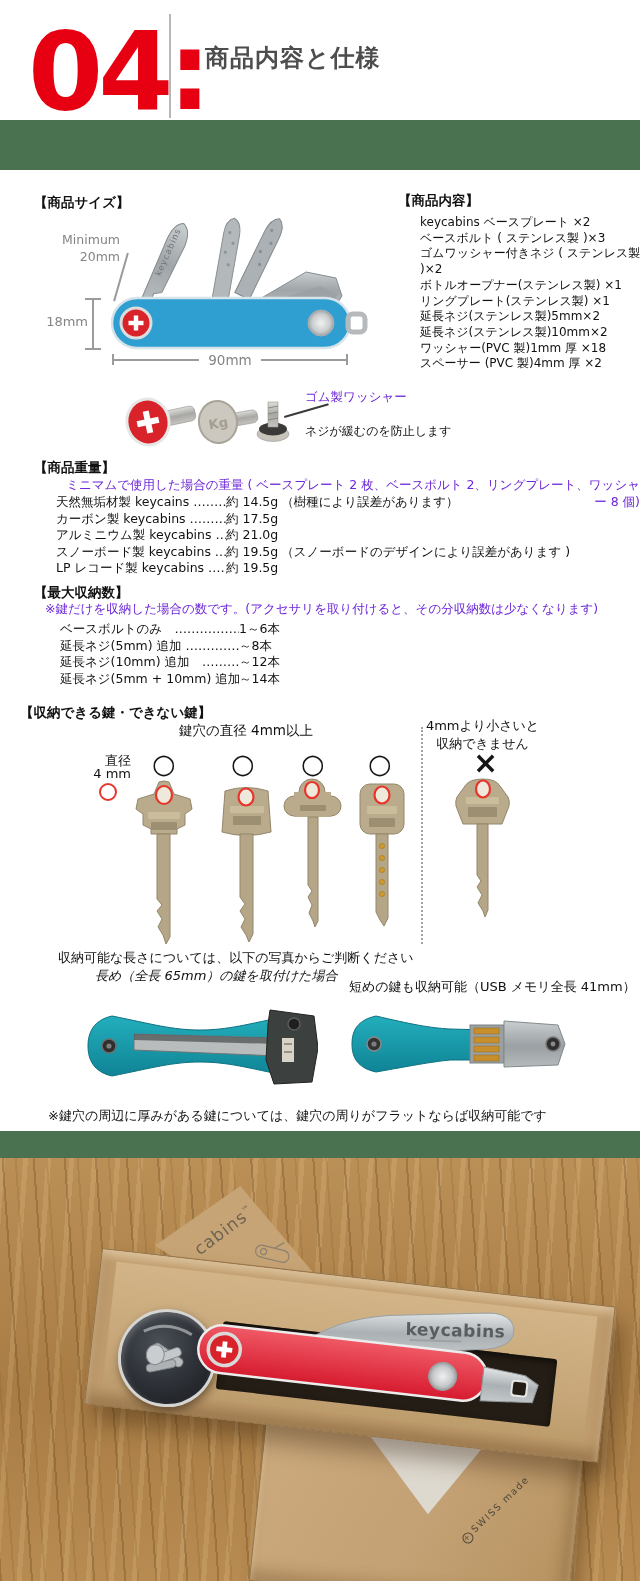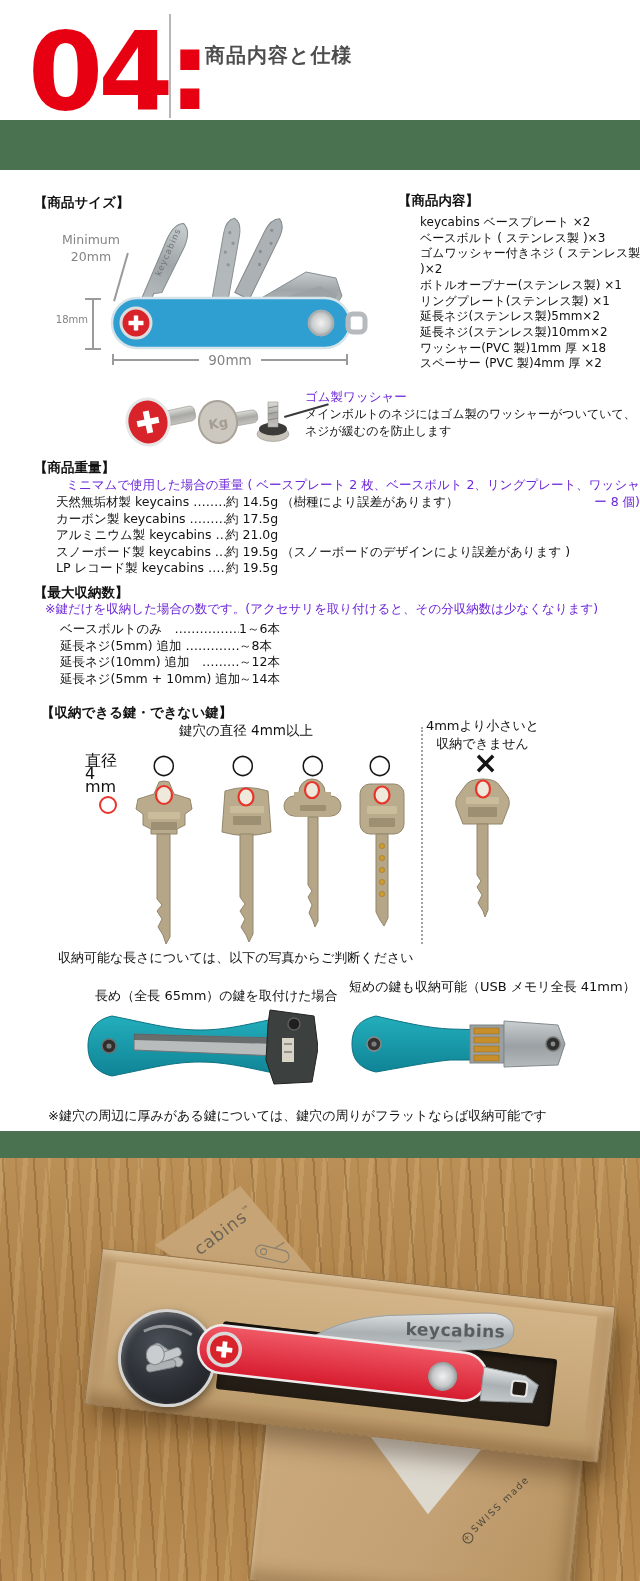--- a/index.html
+++ b/index.html
@@ -2,39 +2,39 @@
 <html><head>
 <meta charset="utf-8">
 <style>
   html,body{margin:0;padding:0;background:#fff;}
   .page{position:relative;width:640px;height:1581px;background:#fff;overflow:hidden;
         font-family:"DejaVu Sans",sans-serif;color:#1a1a1a;}
   .abs{position:absolute;}
   
   .h-num{left:28px;top:22px;font-size:108px;font-weight:800;color:#e60012;line-height:0.92;letter-spacing:-5px;}
   .h-line{left:169px;top:14px;width:2px;height:104px;background:#b7b7b7;}
-  .h-ja{left:205px;top:42px;font-size:20px;font-weight:700;color:#4e4d4d;letter-spacing:1px;}
+  .h-ja{left:205px;top:42px;font-size:24px;font-weight:700;color:#4e4d4d;letter-spacing:1px;}
   .h-en{left:204px;top:82px;font-size:33px;font-weight:400;color:#909090;letter-spacing:0.5px;}
   .band{left:0;width:640px;background:#4a7150;}
   
   .sec-h{font-size:13.5px;font-weight:700;color:#111;}
   .t12{font-size:12px;line-height:15.7px;color:#111;}
   .t125{font-size:12.5px;color:#6d28d9;}
   .t13{font-size:13px;color:#111;}
   .wrow{display:flex;white-space:nowrap;font-size:12.5px;line-height:16.6px;color:#111;}
   .wlabel{flex:none;width:170px;overflow:hidden;}
   .srow .wlabel{width:179px;}
   .wnote{margin-left:3px;}
   
   .dim{color:#848484;}
   .mline{background:#9b9b9b;}
   
   .okmark{font-size:27px;font-weight:700;color:#151515;line-height:1;}
   .ngmark{font-size:30px;font-weight:700;color:#151515;line-height:1;}
-  .legend{font-size:16px;line-height:13px;color:#111;text-align:left;}
+  .legend{font-size:13px;line-height:13px;color:#111;text-align:right;}
   .redring{width:14px;height:14px;border:2px solid #e8352b;border-radius:50%;margin:3px auto 0;}
   .dotline{border-left:2px dotted #a2a2a2;}
   
   .photo{left:0;top:1158px;width:640px;height:423px;overflow:hidden;background:#b1854c;}
   .wood{position:absolute;left:0;top:0;width:100%;height:100%;
     background-color:#b28750;
     background-image:
       repeating-linear-gradient(86deg, rgba(92,60,22,.28) 0 2px, rgba(0,0,0,0) 2px 13px, rgba(120,80,30,.16) 13px 15px, rgba(0,0,0,0) 15px 31px),
       repeating-linear-gradient(94deg, rgba(255,228,175,.14) 0 5px, rgba(0,0,0,0) 5px 23px),
       linear-gradient(180deg,#bb9057 0,#a87c44 55%,#b78b51 100%);}
@@ -105,26 +105,26 @@
     <rect x="4" y="86" width="238" height="50" rx="25" fill="#2f9fd2" stroke="#d6e4ea" stroke-width="2.5"></rect>
     <g>
       <circle cx="28" cy="111" r="15" fill="#d8232a" stroke="#dcdcdc" stroke-width="3"></circle>
       <rect x="25.8" y="103.5" width="4.4" height="15" fill="#fff"></rect>
       <rect x="20.5" y="108.8" width="15" height="4.4" fill="#fff"></rect>
     </g>
     <circle cx="213" cy="111" r="13" fill="url(#gd1)" stroke="#aab0b2"></circle>
     <rect x="240" y="102" width="17" height="18" rx="5" fill="none" stroke="#b6babd" stroke-width="5"></rect>
   </svg>
 
-  <div class="abs dim" style="left:62px;top:232px;width:58px;text-align:center;font-size:12.5px;line-height:1.35;">
+  <div class="abs dim" style="left:62px;top:232px;width:58px;text-align:right;font-size:12.5px;line-height:1.35;">
     <div>Minimum</div>
     <div>20mm</div>
   </div>
   <div class="abs mline" style="left:120px;top:252px;width:1.5px;height:50px;transform:rotate(16deg);"></div>
-  <div class="abs dim" style="left:40px;top:314px;width:48px;text-align:right;font-size:10px;">18mm</div>
+  <div class="abs dim" style="left:40px;top:314px;width:48px;text-align:right;font-size:13px;">18mm</div>
   <div class="abs mline" style="left:92px;top:299px;width:2px;height:50px;"></div>
   <div class="abs mline" style="left:85px;top:298px;width:16px;height:2px;"></div>
   <div class="abs mline" style="left:85px;top:348px;width:16px;height:2px;"></div>
   <div class="abs mline" style="left:112px;top:359px;width:236px;height:2px;"></div>
   <div class="abs mline" style="left:112px;top:354px;width:2px;height:11px;"></div>
   <div class="abs mline" style="left:346px;top:354px;width:2px;height:11px;"></div>
   <div class="abs dim" style="left:199px;top:352px;width:62px;text-align:center;font-size:13.5px;background:#fff;">90mm</div>
 
   <div class="abs sec-h" style="left:398px;top:192px;">【商品内容】</div>
   <div class="abs" style="left:420px;top:215px;width:240px;">
@@ -162,21 +162,20 @@
       <ellipse cx="151" cy="42" rx="16" ry="7.5" fill="#c7c2ba" stroke="#9b958d" stroke-width=".6"></ellipse>
       <ellipse cx="151" cy="37" rx="14" ry="6.5" fill="#3b3a38"></ellipse>
       <rect x="146" y="10" width="10" height="25" fill="url(#gs2)" stroke="#9b958d" stroke-width=".6"></rect>
       <line x1="146" y1="16" x2="156" y2="14" stroke="#8d8780"></line>
       <line x1="146" y1="22" x2="156" y2="20" stroke="#8d8780"></line>
       <line x1="146" y1="28" x2="156" y2="26" stroke="#8d8780"></line>
     </g>
   </svg>
   <div class="abs" style="left:284px;top:416px;width:46px;height:1.5px;background:#3a3a3a;transform:rotate(-16deg);transform-origin:0 0;"></div>
   <div class="abs t125" style="left:305px;top:389px;">ゴム製ワッシャー</div>
-  <div class="abs t12" style="left:305px;top:407px;">メインボルトのネジにはゴム製のワッシャーがついていて、</div>
   <div class="abs t12" style="left:305px;top:424px;">ネジが緩むのを防止します</div>
 
   <div class="abs sec-h" style="left:34px;top:459px;">【商品重量】</div>
   <div class="abs t125" style="left:59px;top:477px;text-align:right;">ミニマムで使用した場合の重量 ( ベースプレート 2 枚、ベースボルト 2、リングプレート、ワッシャー 8 個)</div>
   <div class="abs" style="left:56px;top:494px;width:560px;">
     <div class="wrow">
       <span class="wlabel">天然無垢材製 keycains ……………………</span>
       <span>約 14.5g</span>
       <span class="wnote">（樹種により誤差があります）</span>
     </div>
@@ -216,21 +215,21 @@
     <div class="wrow srow">
       <span class="wlabel">延長ネジ(10mm) 追加　……………………</span>
       <span>～12本</span>
     </div>
     <div class="wrow srow">
       <span class="wlabel">延長ネジ(5mm + 10mm) 追加 …</span>
       <span>～14本</span>
     </div>
   </div>
 
-  <div class="abs sec-h" style="left:41px;top:704px;font-family:Liberation Serif, serif;">【収納できる鍵・できない鍵】</div>
+  <div class="abs sec-h" style="left:20px;top:704px;font-family:Liberation Serif, serif;">【収納できる鍵・できない鍵】</div>
   <div class="abs" style="left:148px;top:722px;width:196px;text-align:center;font-size:13.5px;color:#111;">鍵穴の直径 4mm以上</div>
   <div class="abs" style="left:410px;top:717px;width:145px;text-align:center;font-size:13px;line-height:17.5px;color:#111;">
     <div>4mmより小さいと</div>
     <div>収納できません</div>
   </div>
   <div class="abs legend" style="left:85px;top:754px;width:46px;">
     <div>直径</div>
     <div>4 mm</div>
     <div class="redring"></div>
   </div>
@@ -283,21 +282,21 @@
 
   <svg class="abs" style="left:455px;top:777px;" width="55" height="146" viewBox="0 0 55 146">
     <path d="M28,2 Q41,2 45,9 L53,20 Q55,24 54,29 L47,47 L8,47 L1,29 Q0,24 2,20 L10,9 Q14,2 28,2 Z" fill="#b9ab8c" stroke="#93866b"></path>
     <rect x="11" y="20" width="33" height="7" rx="1" fill="#cabd9c"></rect>
     <rect x="13" y="30" width="29" height="10" rx="1" fill="#9d8f72"></rect>
     <path d="M22,47 L22,98 L26,104 L22,110 L27,118 L23,126 L28,134 L30,140 L33,133 L33,47 Z" fill="#b4a687" stroke="#93866b"></path>
     <ellipse cx="28" cy="12" rx="7" ry="8.5" fill="#efe9dc" stroke="#e8352b" stroke-width="2.2"></ellipse>
   </svg>
 
   <div class="abs t13" style="left:58px;top:949px;">収納可能な長さについては、以下の写真からご判断ください</div>
-  <div class="abs t13" style="left:95px;top:987px;">長め（全長 65mm）の鍵を取付けた場合</div>
+  <div class="abs t13" style="left:95px;top:967px;font-style:italic;">長め（全長 65mm）の鍵を取付けた場合</div>
   <div class="abs t13" style="left:349px;top:978px;">短めの鍵も収納可能（USB メモリ全長 41mm）</div>
 
   <svg class="abs" style="left:82px;top:1004px;" width="236" height="84" viewBox="0 0 236 84">
     <defs>
       <linearGradient id="gt1" x1="0" y1="0" x2="0" y2="1">
         <stop offset="0" stop-color="#23aebc"></stop>
           <stop offset="1" stop-color="#0f8496"></stop>
       </linearGradient>
     </defs>
     <path d="M30,12 C70,20 90,26 118,26 C146,26 166,20 206,12 C224,16 230,28 230,42 C230,56 224,68 206,72 C166,64 146,58 118,58 C90,58 70,64 30,72 C12,68 6,56 6,42 C6,28 12,16 30,12 Z" fill="url(#gt1)" stroke="#0d7282"></path>

